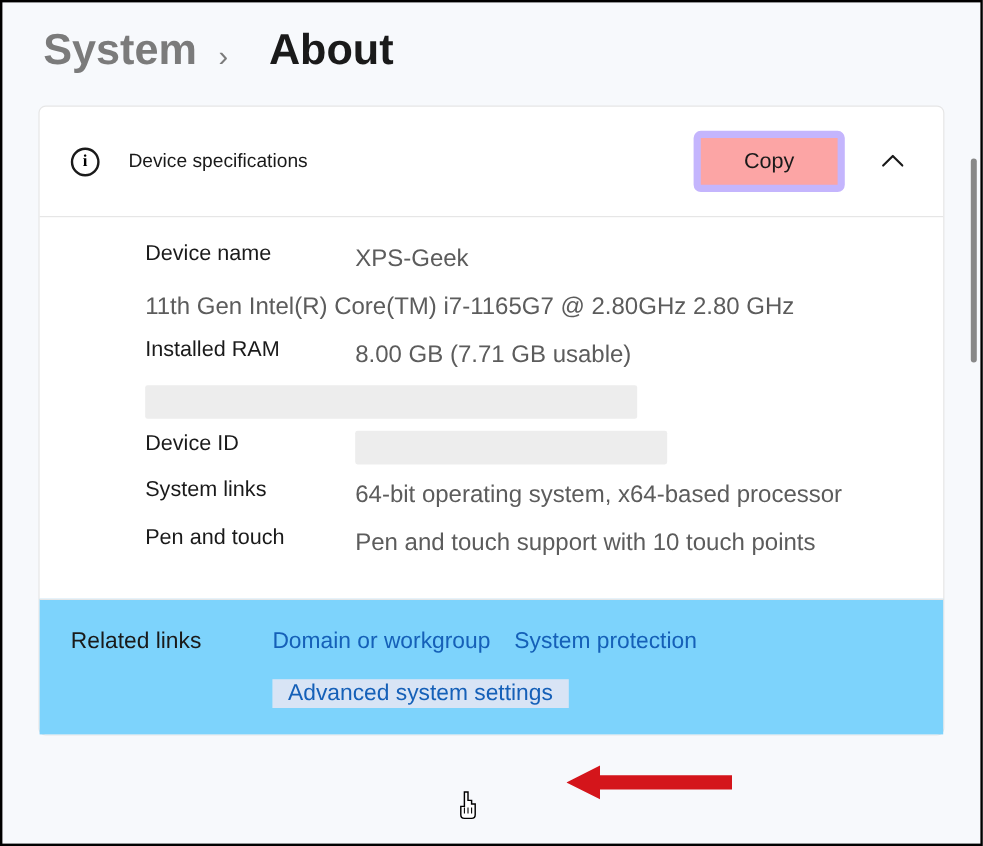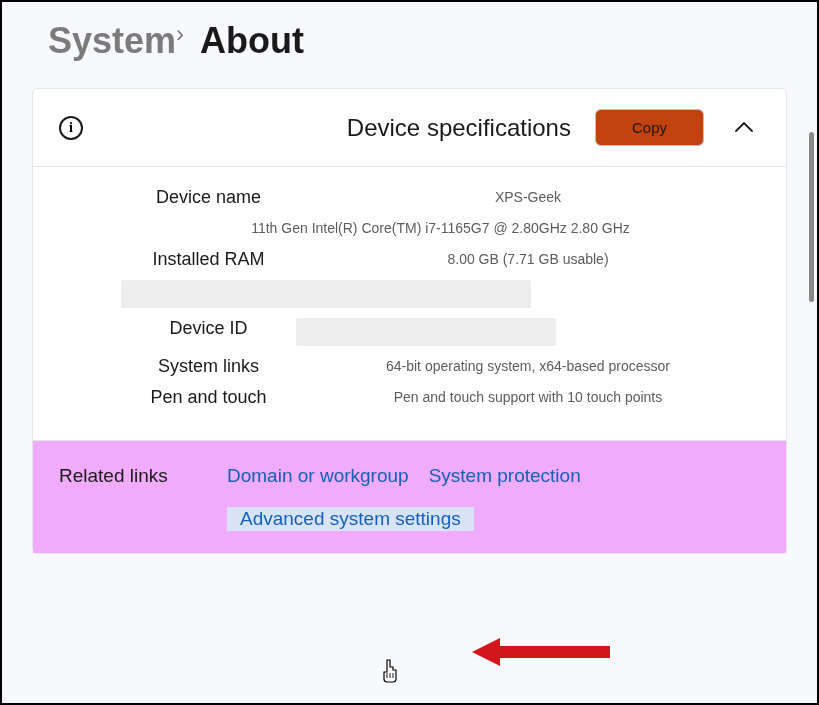--- a/index.html
+++ b/index.html
@@ -16,22 +16,23 @@
       position: absolute;
       right: 3px;
       top: 130px;
       width: 5px;
       height: 170px;
       background: #888;
       border-radius: 3px;
     }
     .breadcrumb {
       display: flex;
-      align-items: flex-start;
-      padding: 18px 30px 8px 46px;
+      align-items: flex-end;
+      padding: 18px 30px 8px 34px;
+      gap: 18px;
     }
     .breadcrumb-system {
       font-size: 36px;
       font-weight: 600;
       color: #7b7b7b;
     }
     .breadcrumb-sep {
       font-size: 24px;
       color: #7b7b7b;
       font-weight: 300;
@@ -62,80 +63,78 @@
       border-radius: 50%;
       display: flex;
       align-items: center;
       justify-content: center;
       font-size: 14px;
       font-weight: 600;
       font-family: Georgia, serif;
       flex-shrink: 0;
     }
     .card-title {
-      font-size: 24px;
+      font-size: 16px;
       color: #1a1a1a;
       flex: 1;
       font-weight: 400;
-      text-align: right;
     }
     .copy-btn {
-      background: #c2410c;
-      border: 1px solid #c4b5fd;
+      background: #fca5a5;
+      border: 6px solid #c4b5fd;
       border-radius: 6px;
       padding: 9px 36px;
-      font-size: 15px;
+      font-size: 18px;
       color: #1a1a1a;
       cursor: pointer;
       font-family: inherit;
     }
     .chevron {
       width: 32px;
       height: 32px;
       display: flex;
       align-items: center;
       justify-content: center;
       cursor: pointer;
     }
     .chevron svg { width: 18px; height: 11px; }
     .specs {
       padding: 20px 26px 22px 88px;
-      text-align: center;
     }
     .spec-row {
       display: flex;
       margin-bottom: 10px;
       align-items: flex-start;
     }
     .spec-label {
       width: 175px;
       font-size: 18px;
       color: #1a1a1a;
       flex-shrink: 0;
     }
     .spec-value {
-      font-size: 14px;
+      font-size: 20px;
       color: #5c5c5c;
       flex: 1;
       line-height: 1.5;
     }
     .redacted {
       background: #ededed;
       height: 28px;
       border-radius: 2px;
     }
     .redacted.full { width: 100%; max-width: 410px; }
     .redacted.partial { width: 260px; }
     .related {
       display: flex;
       flex-wrap: wrap;
       align-items: flex-start;
       padding: 24px 26px 22px 26px;
       border-top: 1px solid #e6e6e6;
-      background: #f0abfc;
+      background: #7dd3fc;
       column-gap: 38px;
       row-gap: 24px;
     }
     .related-label {
       font-size: 19px;
       color: #1a1a1a;
       width: 130px;
     }
     .related-links {
       display: flex;

